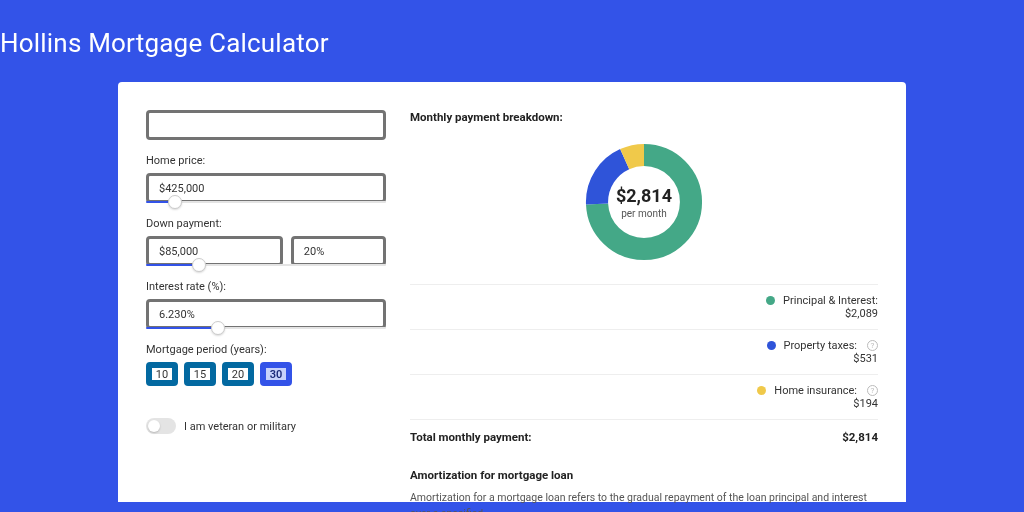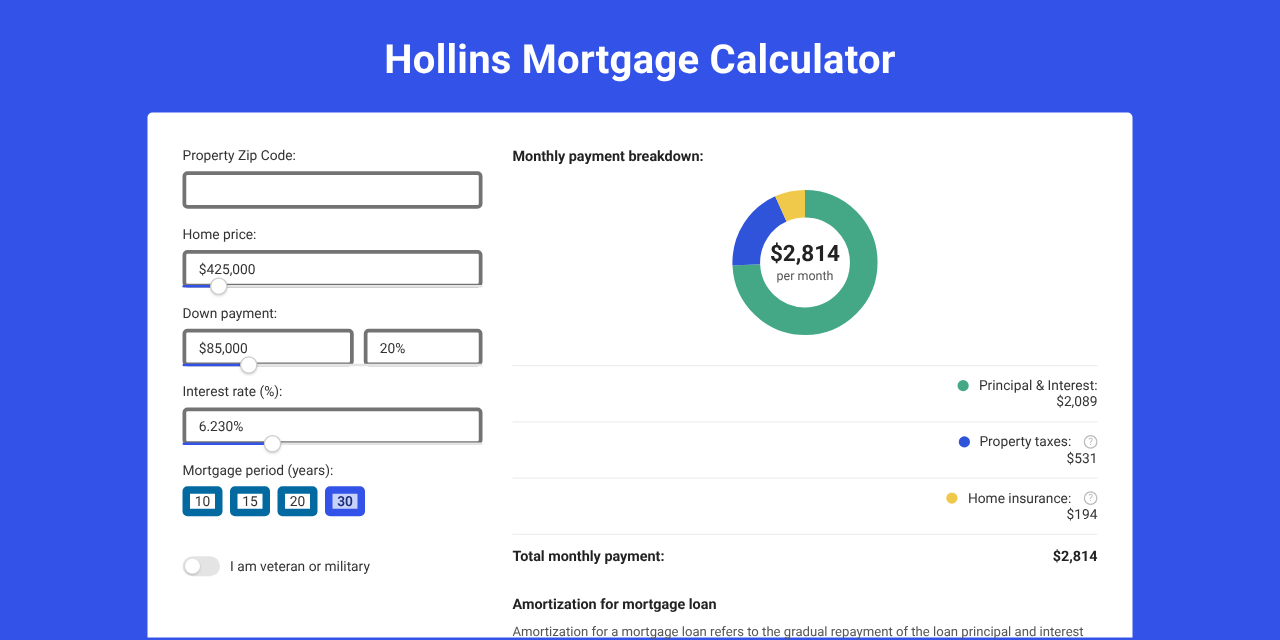--- a/index.html
+++ b/index.html
@@ -5,23 +5,23 @@
   * { box-sizing: border-box; margin: 0; padding: 0; }
   body {
     font-family: -apple-system, BlinkMacSystemFont, "Segoe UI", Roboto, Helvetica, Arial, sans-serif;
     background: #3353e8;
     width: 1024px;
     height: 512px;
     overflow: hidden;
   }
   .page-title {
     color: #fff;
-    text-align: center;
-    font-size: 32px;
-    font-weight: 700;
+    text-align: left;
+    font-size: 26px;
+    font-weight: 400;
     padding: 28px 0 24px;
     letter-spacing: 0.2px;
   }
   .card {
     background: #fff;
     margin: 0 auto;
     width: 788px;
     height: 420px;
     border-radius: 4px 4px 0 0;
     display: flex;
@@ -160,21 +160,20 @@
 </head>
 <body>
 
 <div class="page-title">Hollins Mortgage Calculator</div>
 
 <div class="card">
 
   <div class="left-col">
 
     <div class="field">
-      <label class="label">Property Zip Code:</label>
       <input class="input" value="" style="">
     </div>
 
     <div class="field">
       <label class="label">Home price:</label>
       <input class="input" value="$425,000" style="">
       <div class="slider-track" style="--fill:12%">
         <div class="slider-thumb"></div>
       </div>
     </div>

